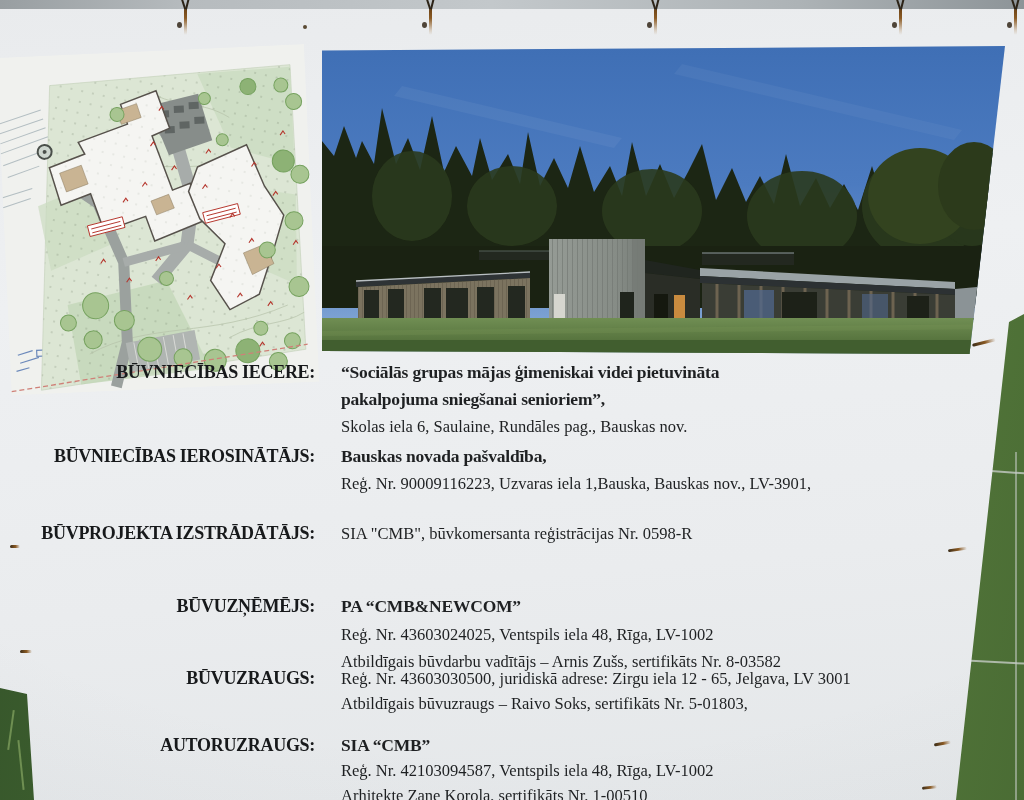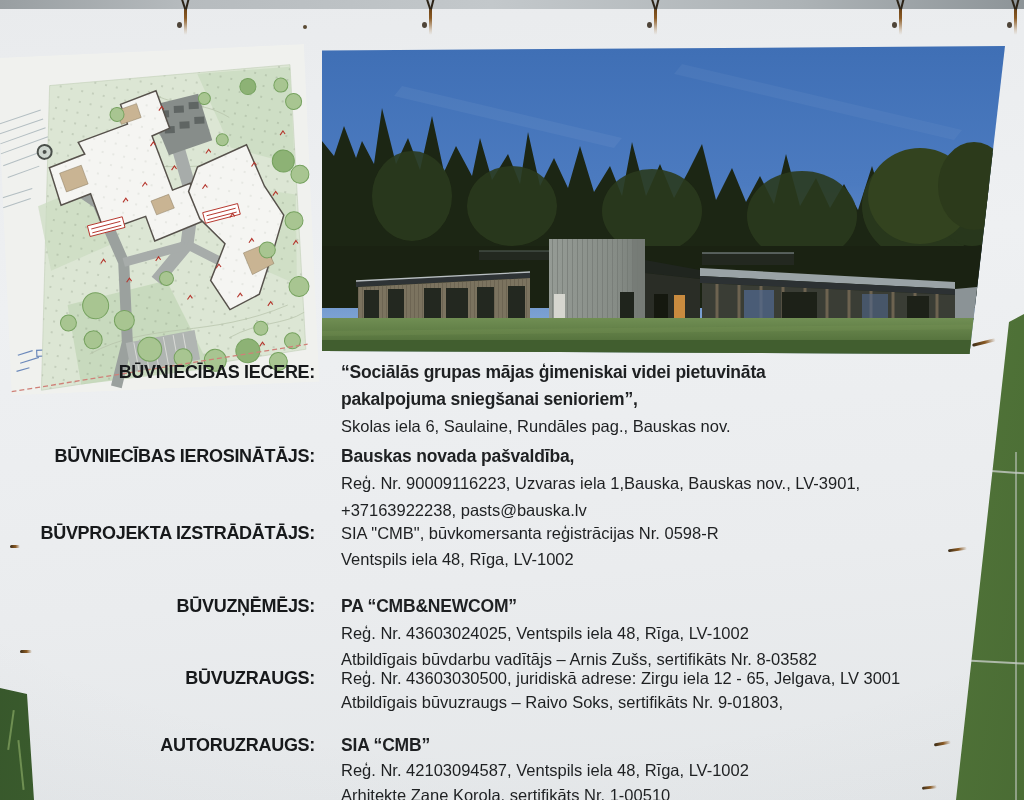--- a/index.html
+++ b/index.html
@@ -31,21 +31,21 @@
   
   .rust{position:absolute;z-index:4;height:3px;border-radius:2px;
         background:linear-gradient(90deg,#3a2c18,#8a5a24 55%,rgba(160,110,50,0));}
   
   #site-plan{position:absolute;left:-4px;top:44px;width:308px;height:338px;z-index:3;
         transform:rotate(-2.6deg);transform-origin:100% 0;}
   
   #building-photo{position:absolute;left:322px;top:46px;width:683px;height:308px;z-index:3;
         clip-path:polygon(0% 1.5%,100% 0%,94.8% 100%,0% 99%);}
   
-  #info{position:absolute;left:0;top:0;width:1024px;height:562px;z-index:5;color:#1e2022;}
+  #info{position:absolute;left:0;top:0;width:1024px;height:562px;z-index:5;color:#1e2022;font-family:Liberation Serif, serif;}
   .blk{position:absolute;left:0;width:1010px;}
   .blk-label{position:absolute;left:0;top:0;width:315px;text-align:right;
         font-weight:700;font-size:18px;letter-spacing:-.3px;color:#17191b;}
   .blk-lines{position:absolute;left:341px;top:0;width:665px;font-size:16.5px;}
   .ln b{font-weight:700;font-size:17.5px;letter-spacing:-.2px;margin-top:32px;}
   .blk:nth-of-type(1){top:359px;}.blk:nth-of-type(1) .blk-lines,.blk:nth-of-type(1) .blk-label{line-height:27px;}
   .blk:nth-of-type(2){top:443px;}.blk:nth-of-type(2) .blk-lines,.blk:nth-of-type(2) .blk-label{line-height:27px;}
   .blk:nth-of-type(3){top:520px;}.blk:nth-of-type(3) .blk-lines,.blk:nth-of-type(3) .blk-label{line-height:26px;}
   .blk:nth-of-type(4){top:593px;}.blk:nth-of-type(4) .blk-lines,.blk:nth-of-type(4) .blk-label{line-height:26.5px;}
   .blk:nth-of-type(5){top:666px;}.blk:nth-of-type(5) .blk-lines,.blk:nth-of-type(5) .blk-label{line-height:24px;}
@@ -391,46 +391,44 @@
         <div class="ln"><b>pakalpojuma sniegšanai senioriem”,</b><span></span></div>
         <div class="ln"><b></b><span>Skolas iela 6, Saulaine, Rundāles pag., Bauskas nov.</span></div>
       </div>
     </div>
 
     <div class="blk">
       <div class="blk-label">BŪVNIECĪBAS IEROSINĀTĀJS:</div>
       <div class="blk-lines">
         <div class="ln"><b>Bauskas novada pašvaldība,</b><span></span></div>
         <div class="ln"><b></b><span>Reģ. Nr. 90009116223, Uzvaras iela 1,Bauska, Bauskas nov., LV-3901,</span></div>
-        <div class="ln"><b></b><span>+37163922238, pasts@bauska.lv</span></div>
       </div>
     </div>
 
     <div class="blk">
       <div class="blk-label">BŪVPROJEKTA IZSTRĀDĀTĀJS:</div>
       <div class="blk-lines">
         <div class="ln"><b></b><span>SIA "CMB", būvkomersanta reģistrācijas Nr. 0598-R</span></div>
-        <div class="ln"><b></b><span>Ventspils iela 48, Rīga, LV-1002</span></div>
       </div>
     </div>
 
     <div class="blk">
       <div class="blk-label">BŪVUZŅĒMĒJS:</div>
       <div class="blk-lines">
         <div class="ln"><b>PA “CMB&amp;NEWCOM”</b><span></span></div>
         <div class="ln"><b></b><span>Reģ. Nr. 43603024025, Ventspils iela 48, Rīga, LV-1002</span></div>
         <div class="ln"><b></b><span>Atbildīgais būvdarbu vadītājs – Arnis Zušs, sertifikāts Nr. 8-03582</span></div>
       </div>
     </div>
 
     <div class="blk">
       <div class="blk-label">BŪVUZRAUGS:</div>
       <div class="blk-lines">
         <div class="ln"><b></b><span>Reģ. Nr. 43603030500, juridiskā adrese: Zirgu iela 12 - 65, Jelgava, LV 3001</span></div>
-        <div class="ln"><b></b><span>Atbildīgais būvuzraugs – Raivo Soks, sertifikāts Nr. 9-01803,</span></div>
+        <div class="ln"><b></b><span>Atbildīgais būvuzraugs – Raivo Soks, sertifikāts Nr. 5-01803,</span></div>
       </div>
     </div>
 
     <div class="blk">
       <div class="blk-label">AUTORUZRAUGS:</div>
       <div class="blk-lines">
         <div class="ln"><b>SIA “CMB”</b><span></span></div>
         <div class="ln"><b></b><span>Reģ. Nr. 42103094587, Ventspils iela 48, Rīga, LV-1002</span></div>
         <div class="ln"><b></b><span>Arhitekte Zane Koroļa, sertifikāts Nr. 1-00510</span></div>
       </div>

